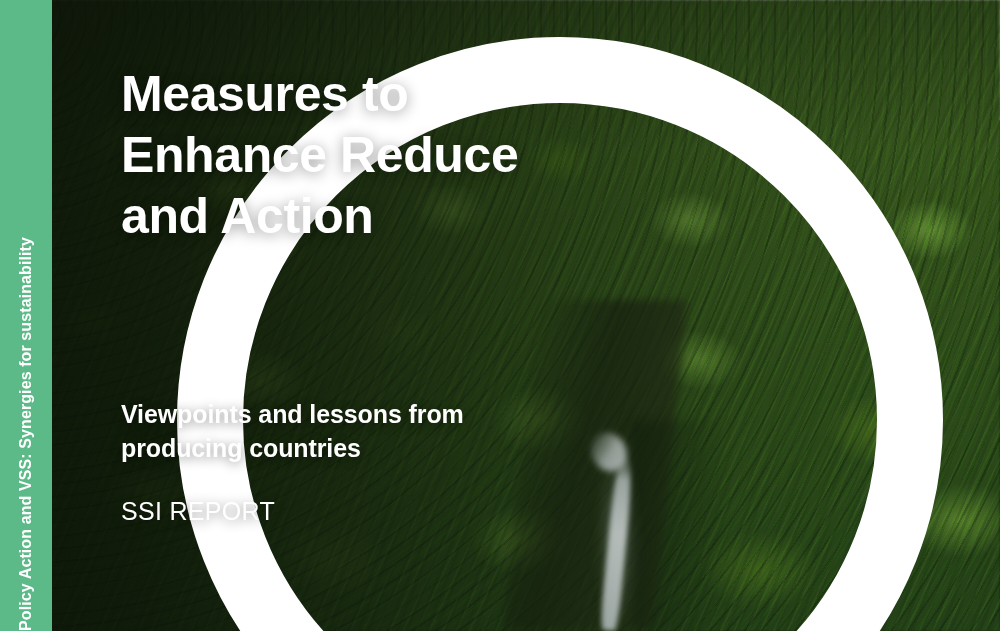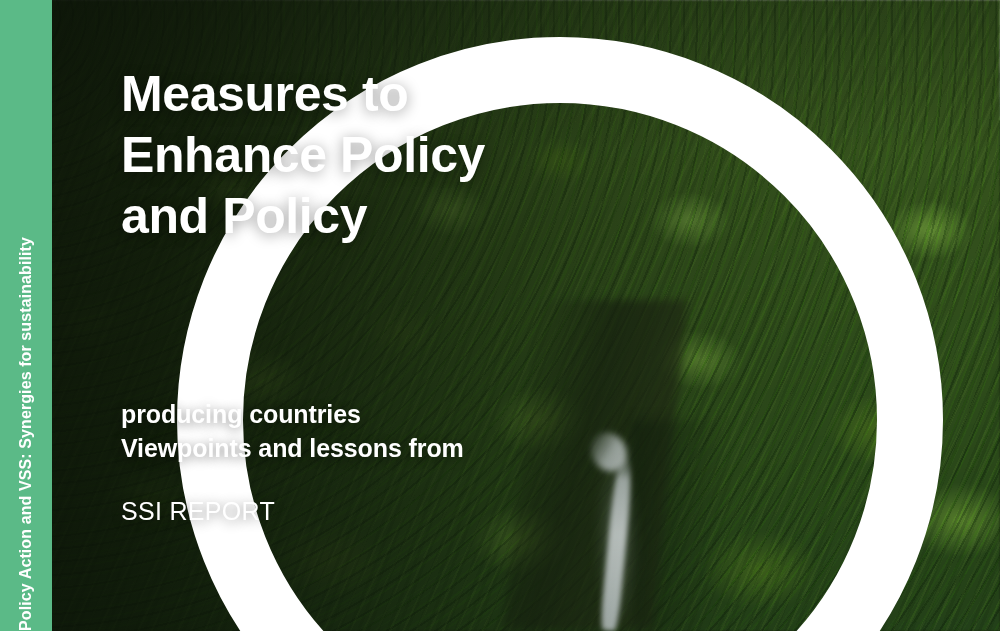--- a/index.html
+++ b/index.html
@@ -238,25 +238,25 @@
   </svg>
 
   <div class="spine">
     <div class="spine-text">Policy Action and VSS: Synergies for sustainability</div>
   </div>
 
   <div class="content">
 
     <div class="title">
       <span>Measures to</span>
-      <span>Enhance Policy</span>
-      <span>and Policy</span>
+      <span>Enhance Reduce</span>
+      <span>and Action</span>
     </div>
 
     <div class="subtitle">
+      <span>Viewpoints and lessons from</span>
       <span>producing countries</span>
-      <span>Viewpoints and lessons from</span>
     </div>
 
     <div class="report-label">SSI REPORT</div>
   </div>
 
 </div>
 
 </body></html>

